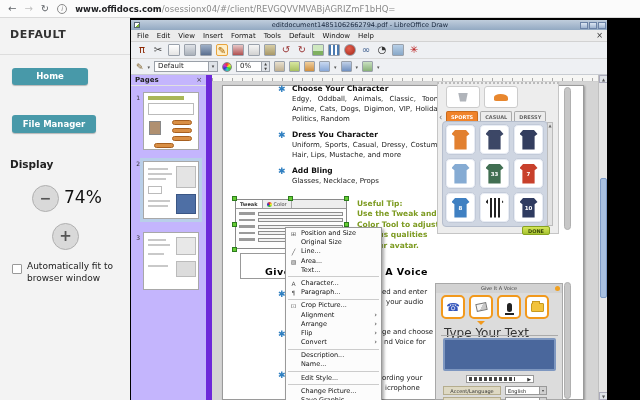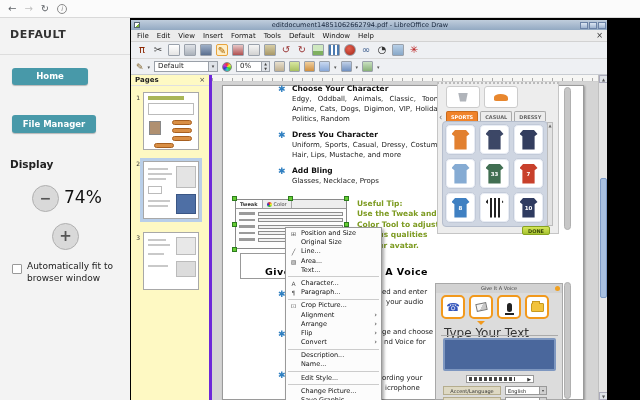--- a/index.html
+++ b/index.html
@@ -80,21 +80,21 @@
   .tb2-box.rotate-icon{background:linear-gradient(#e8e0d0,#c0b090)}
   .tb2-box.grid-icon{background:linear-gradient(#d8e8a0,#a8c060)}
   .tb2-box.snap-icon{background:linear-gradient(#f0d0a0,#d09040)}
   .tb2-box.align-objects-icon{background:linear-gradient(#c8d8f0,#88a8d8)}
   .tb2-box.flip-icon{background:linear-gradient(#c0d0e8,#7090c0)}
   .tb2-box.arrange-icon{background:linear-gradient(#c8e0c0,#88b078)}
 
   #appbody{display:flex;height:325px}
 
   
-  #pages-panel{width:81px;background:#fef9c3;border-right:3px solid #6d28d9;position:relative}
+  #pages-panel{width:81px;background:#c4b5fd;border-right:6px solid #6d28d9;position:relative}
   #pages-header{height:11px;border-bottom:1px solid #e0e0e0;display:flex;align-items:center;padding:0 4px}
   #pages-title{font-size:7px;font-weight:bold;color:#222;flex:1}
   #pages-close{font-size:7px;color:#444}
   .thumb-row{position:absolute;left:0;display:flex}
   .thumb-num{width:12px;font-size:6px;color:#333;text-align:right;padding:2px 3px 0 0}
   .thumb-card{width:56px;height:58px;background:#fff;border:1px solid #a8a8a8;position:relative;overflow:hidden}
   .thumb-sel{background:#b9cfe9;padding:3px;margin-left:-3px}
   .t-line{position:absolute;height:2px;background:#c9c9c9}
   .t-box{position:absolute;border:1px solid #bbb;background:#fff}
   .t-pill{position:absolute;width:20px;height:5px;border-radius:3px;background:#d98f45;border:1px solid #a86020}
@@ -224,20 +224,21 @@
 </head>
 <body>
 
 <div id="screen">
 
   <div id="browser-bar">
     <span class="nav-glyph">←</span>
     <span class="nav-glyph disabled">→</span>
     <span class="nav-glyph">↻</span>
     <span id="info-badge">i</span>
+    <span id="url-text"><b>www.offidocs.com</b><span class="path">/osessionx04/#/client/REVGQVVMVABjAGRIZmF1bHQ=</span></span>
   </div>
 
   <div id="sidebar">
     <div id="sb-title">DEFAULT</div>
     <div id="sb-divider"></div>
     <div class="teal-btn" id="fm-btn">File Manager</div>
     <div class="teal-btn" id="home-btn">Home</div>
     <div id="display-label">Display</div>
     <div class="round-btn" id="zoom-minus">−</div>
     <div id="zoom-pct">74%</div>

